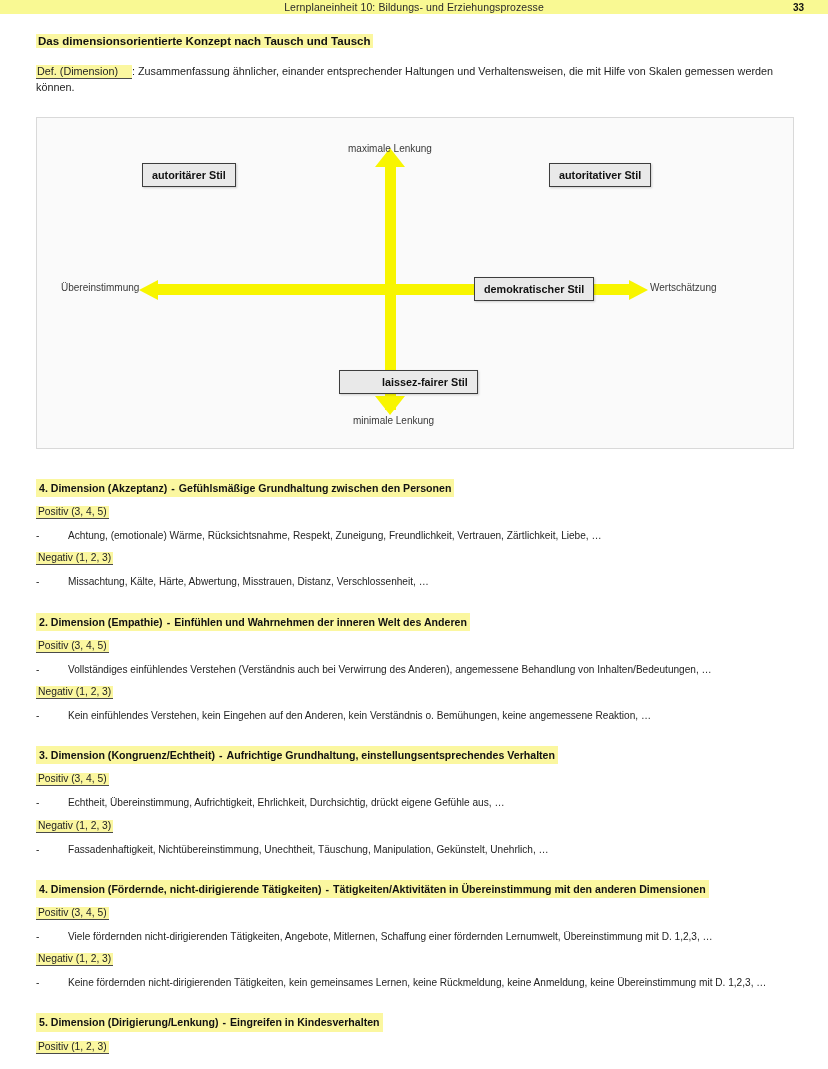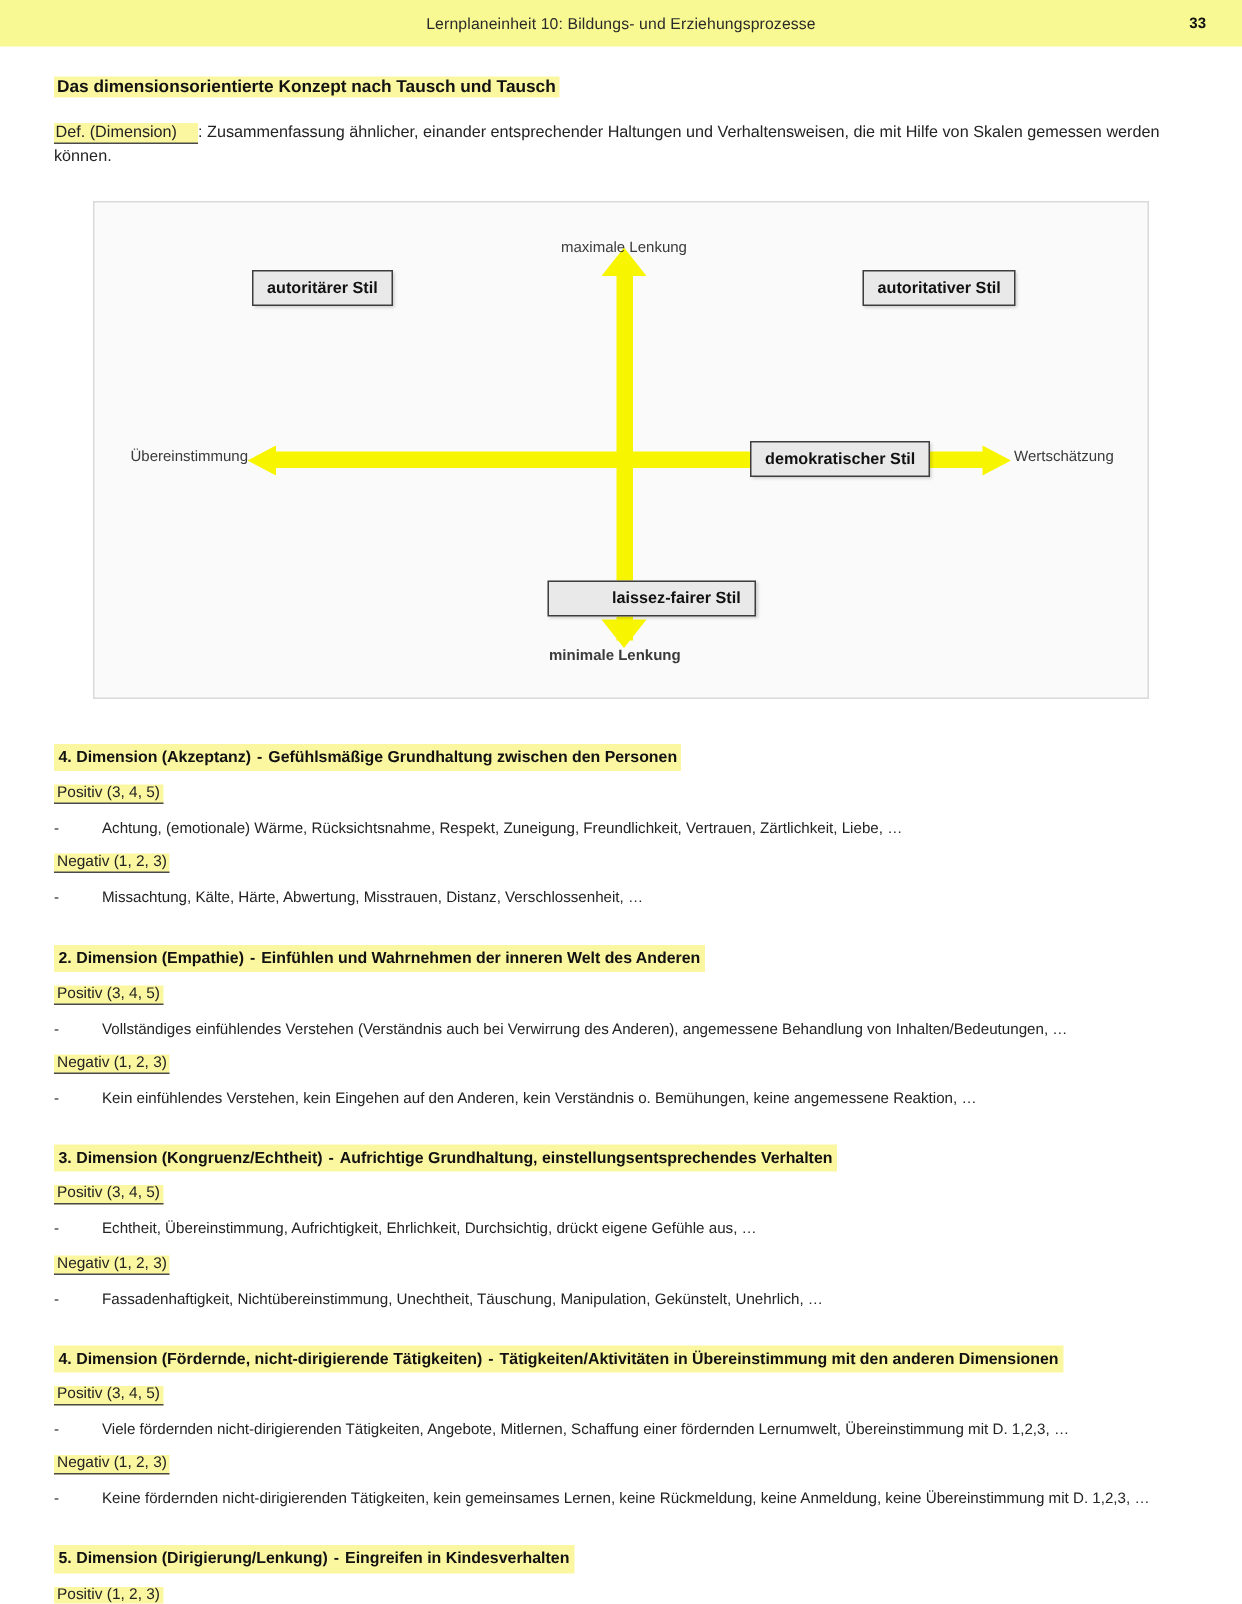--- a/index.html
+++ b/index.html
@@ -11,21 +11,21 @@
     width: 828px;
     height: 1069px;
     font-family: "Liberation Sans", sans-serif;
     color: #1a1a1a;
     overflow: hidden;
     position: relative;
   }
 
   
   .header-band {
-    height: 31px;
+    height: 14px;
     background: #f9f993;
     display: flex;
     align-items: center;
     justify-content: center;
     position: relative;
   }
   .header-title {
     font-size: 10.5px;
     color: #2a2a2a;
     letter-spacing: 0.1px;
@@ -65,21 +65,21 @@
   .def-term {
     background: #fbf7a0;
     border-bottom: 1.5px solid #4a4a4a;
     padding: 0 14px 1px 1px;
   }
 
   
   .diagram {
     position: relative;
     margin: 22px auto 0 auto;
-    width: 704px;
+    width: 758px;
     height: 332px;
     background: #fafafa;
     border: 1px solid #d9d9d9;
     box-sizing: border-box;
   }
   .axis-v {
     position: absolute;
     left: 348px;
     top: 46px;
     width: 11px;
@@ -131,21 +131,21 @@
     border-left: 19px solid #f8f500;
   }
 
   .axis-label {
     position: absolute;
     font-size: 10px;
     color: #3a3a3a;
     white-space: nowrap;
   }
   .lbl-max    { left: 311px; top: 25px; }
-  .lbl-min    { left: 303px; top: 297px; font-weight: bold; }
+  .lbl-min    { left: 316px; top: 297px; }
   .lbl-left   { left: 24px;  top: 164px; }
   .lbl-right  { left: 613px; top: 164px; }
 
   .style-box {
     position: absolute;
     background: #e9e9e9;
     border: 1.6px solid #3d3d3d;
     font-size: 10.8px;
     font-weight: bold;
     color: #111;

